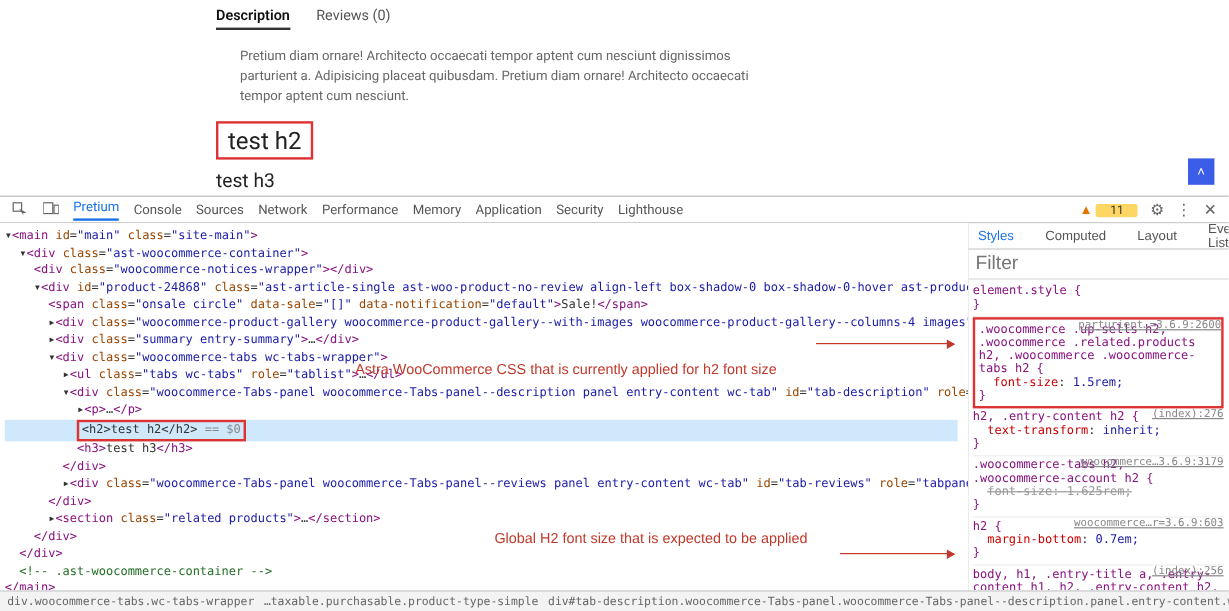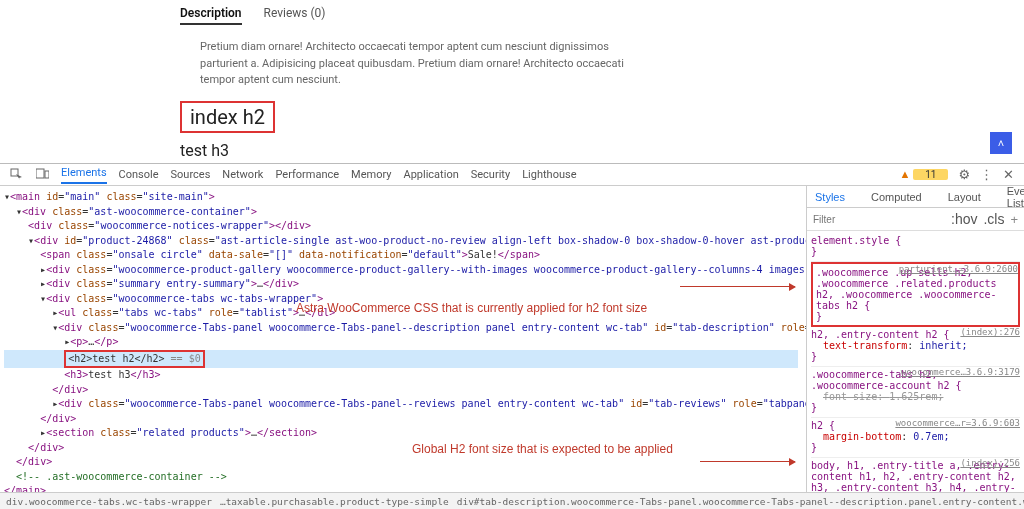--- a/index.html
+++ b/index.html
@@ -165,21 +165,21 @@
   .styles-tabs span.active { color:#1a73e8; }
   .filter-row {
     display:flex; align-items:center; gap:6px;
     padding:3px 6px;
     border-bottom:1px solid #ddd;
     font-family:-apple-system,sans-serif;
     color:#888;
   }
   .filter-row input {
     flex:1; border:none; outline:none;
-    font-size:10px; color:#888;
+    font-size:16px; color:#888;
   }
   .filter-row .pill { font-size:14px; color:#555; }
   .filter-row .plus { font-size:13px; }
   .rules { flex:1; overflow:auto; padding:2px 4px; }
   .rule {
     padding: 2px 0 4px 0;
     border-bottom: 1px solid #eee;
     position: relative;
   }
   .rule .src {
@@ -213,21 +213,21 @@
 </head>
 <body>
 
 <div class="page-top">
   <div class="wc-tabs">
     <span class="active">Description</span>
     <span>Reviews (0)</span>
   </div>
   <p class="desc-text">Pretium diam ornare! Architecto occaecati tempor aptent cum nesciunt dignissimos parturient a. Adipisicing placeat quibusdam. Pretium diam ornare! Architecto occaecati tempor aptent cum nesciunt.</p>
   <div class="red-box" style="display:inline-block;">
-    <span class="test-h2">index h2</span>
+    <span class="test-h2">test h2</span>
   </div>
   <div class="test-h3">test h3</div>
   <div class="related">Related products</div>
   <div class="scroll-top-btn">˄</div>
 </div>
 
 <div class="devtools">
 
   <div class="dt-tabs">
     <span class="inspect">
@@ -235,21 +235,21 @@
           <rect x="1" y="1" width="7" height="7" fill="none" stroke="#666"></rect>
           <path d="M6 6 L12 9 L9 10 L10 12 Z" fill="#666"></path>
         </svg>
     </span>
     <span>
       <svg width="13" height="11" viewBox="0 0 13 11">
           <rect x="0" y="1" width="8" height="9" fill="none" stroke="#666"></rect>
           <rect x="9" y="3" width="4" height="7" fill="none" stroke="#666"></rect>
         </svg>
     </span>
-    <span class="active">Elements</span>
+    <span class="active">Pretium</span>
     <span>Console</span>
     <span>Sources</span>
     <span>Network</span>
     <span>Performance</span>
     <span>Memory</span>
     <span>Application</span>
     <span>Security</span>
     <span>Lighthouse</span>
     <span class="right">
       <span><span style="color:#e37400">▲</span> <span class="warn-badge">11</span></span>
@@ -286,20 +286,21 @@
         <span style="font-size:9px">▾</span>
       </div>
       <div class="rules" id="rules-list">
           <div class="rule">
             <div class="sel">element.style {</div>
             <div class="sel">}</div>
           </div>
           <div class="rule red-outline">
             <span class="src">parturient…=3.6.9:2600</span>
             <div class="sel">.woocommerce .up-sells h2, .woocommerce .related.products h2, .woocommerce .woocommerce-tabs h2 {</div>
+            <div style="padding-left:12px"><span class="prop">font-size</span>: <span class="pv">1.5rem;</span></div>
             <div class="sel">}</div>
           </div>
           <div class="rule">
             <span class="src">(index):276</span>
             <div class="sel">h2, .entry-content h2 {</div>
             <div style="padding-left:12px"><span class="prop">text-transform</span>: <span class="pv">inherit;</span></div>
             <div class="sel">}</div>
           </div>
           <div class="rule">
             <span class="src">woocommerce…3.6.9:3179</span>

